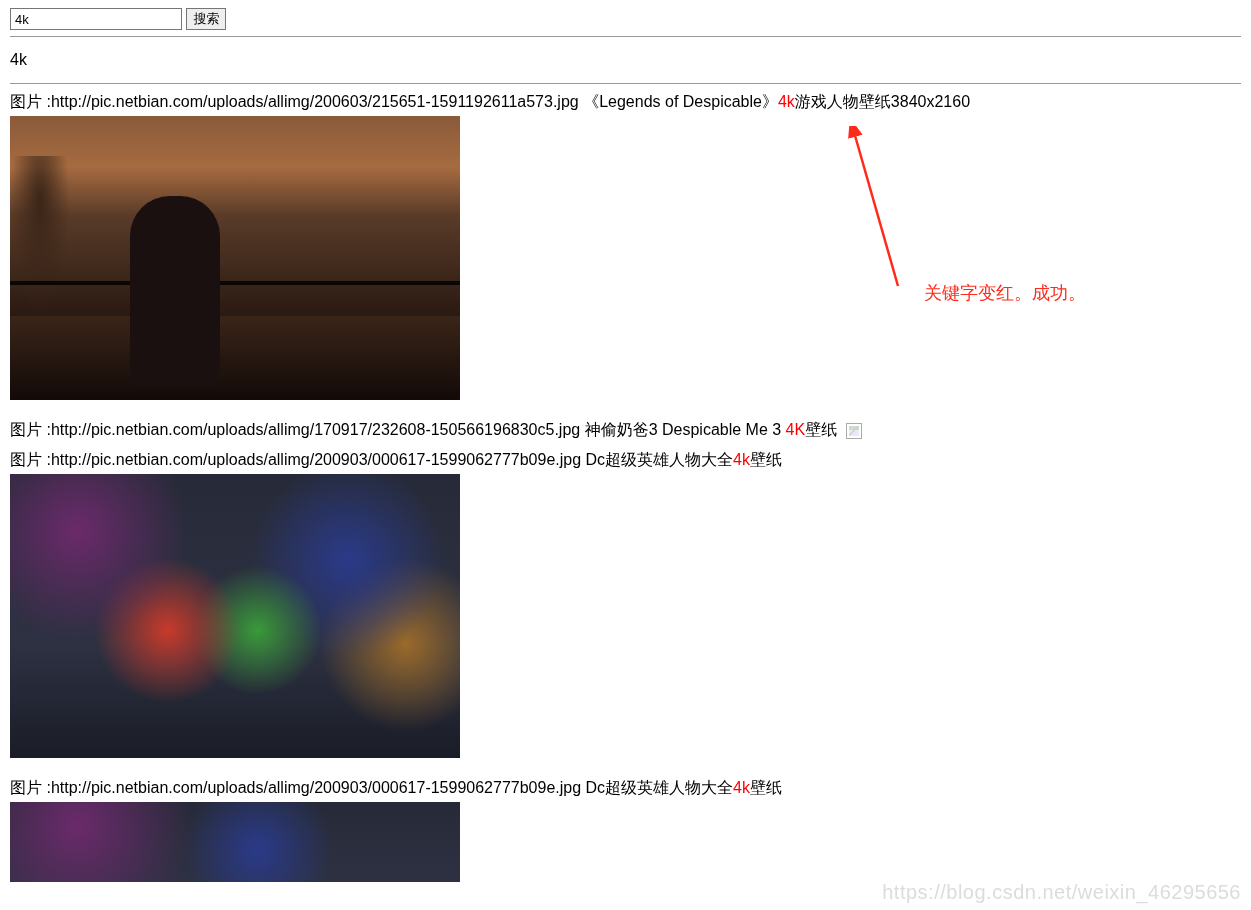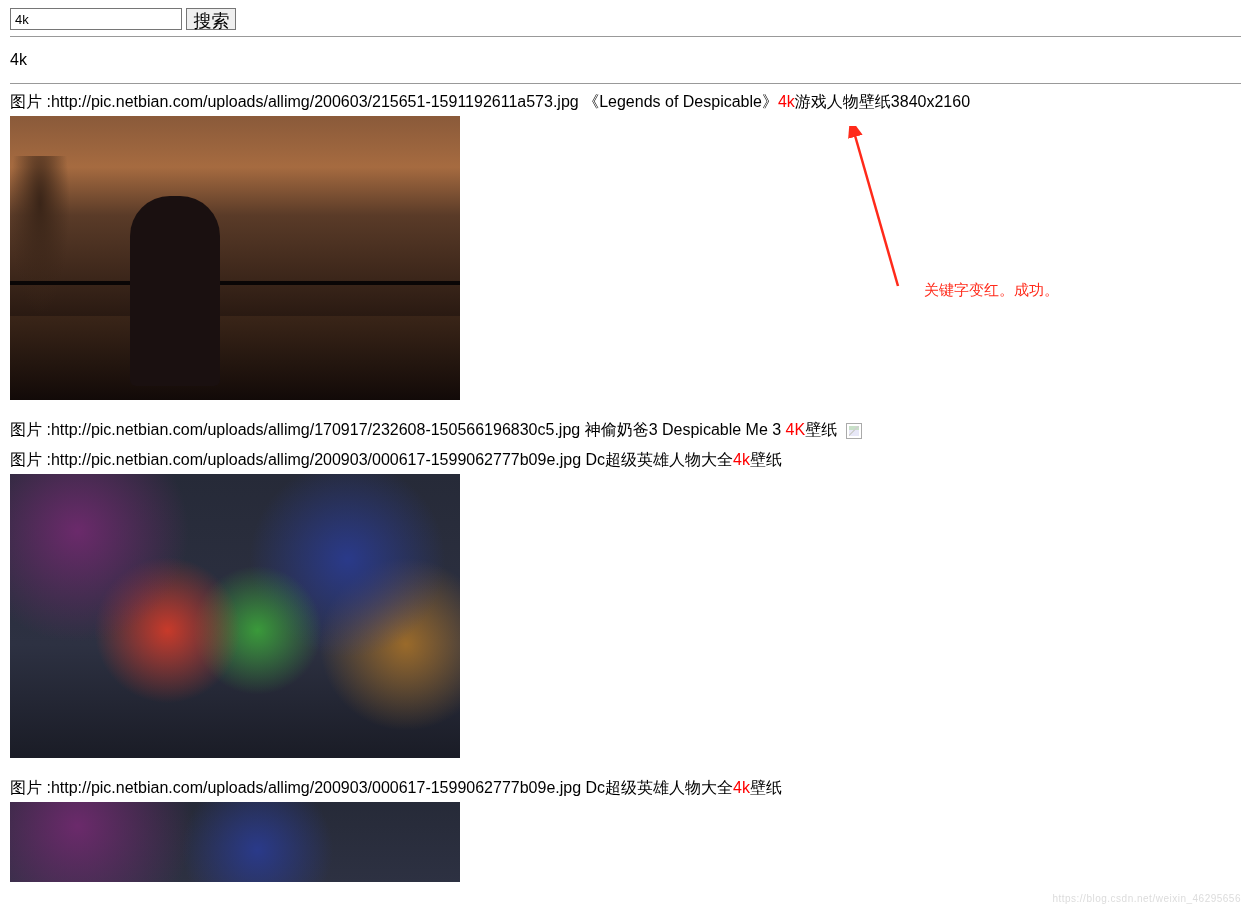--- a/index.html
+++ b/index.html
@@ -16,21 +16,21 @@
   .search-input {
     width: 172px;
     height: 22px;
     font-size: 13px;
     padding: 1px 4px;
     border: 1px solid #767676;
     vertical-align: middle;
   }
   .search-btn {
     height: 22px;
-    font-size: 18px;
+    font-size: 13px;
     padding: 0 6px;
     border: 1px solid #767676;
     background: #efefef;
     vertical-align: middle;
     cursor: pointer;
     font-family: inherit;
   }
   hr {
     border: none;
     border-top: 1px solid #999;
@@ -96,30 +96,30 @@
   }
   
   .anno-wrap {
     position: absolute;
     pointer-events: none;
   }
   .anno-svg { position:absolute; left:0; top:0; }
   .anno-text {
     position: absolute;
     color: #ff2a1a;
-    font-size: 15px;
+    font-size: 18px;
     white-space: nowrap;
   }
   .page-rel { position: relative; }
   .watermark {
     position: fixed;
     right: 10px;
     bottom: 6px;
     color: #dcdcdc;
-    font-size: 10px;
+    font-size: 20px;
     letter-spacing: 0.5px;
     pointer-events: none;
   }
 </style>
 </head>
 <body>
 
 <div class="page-rel">
 
   <div class="search-row">

